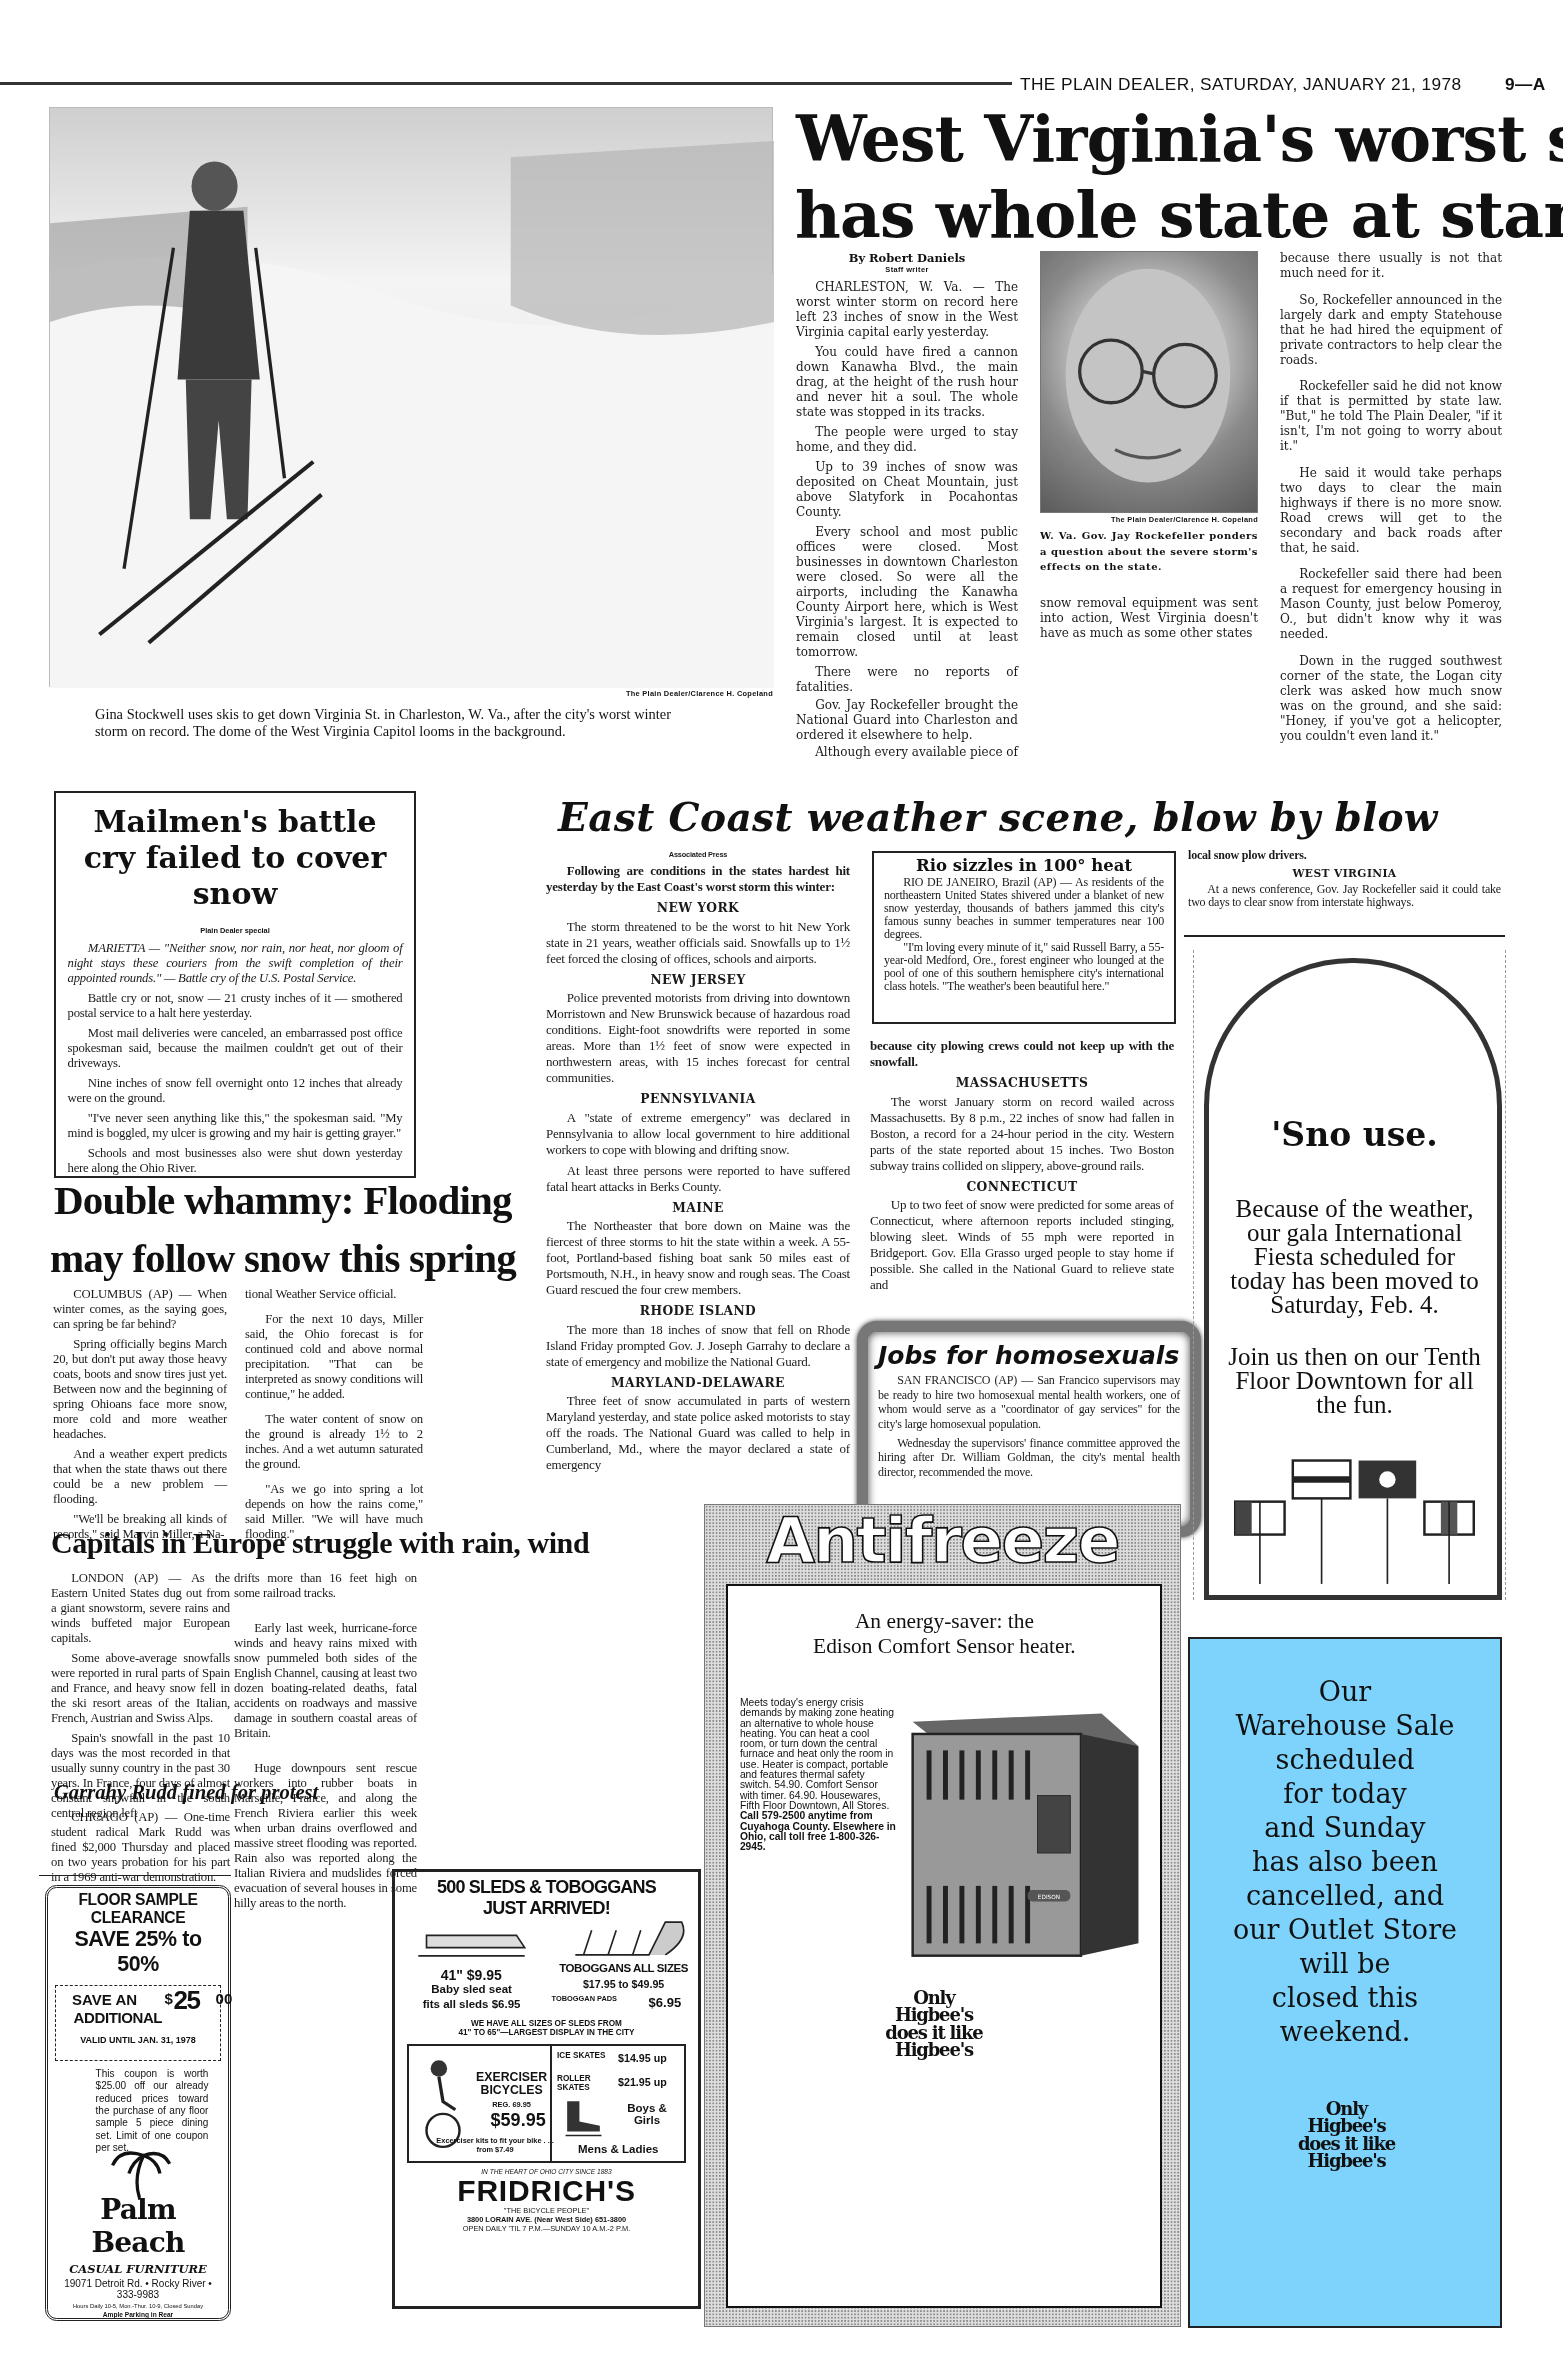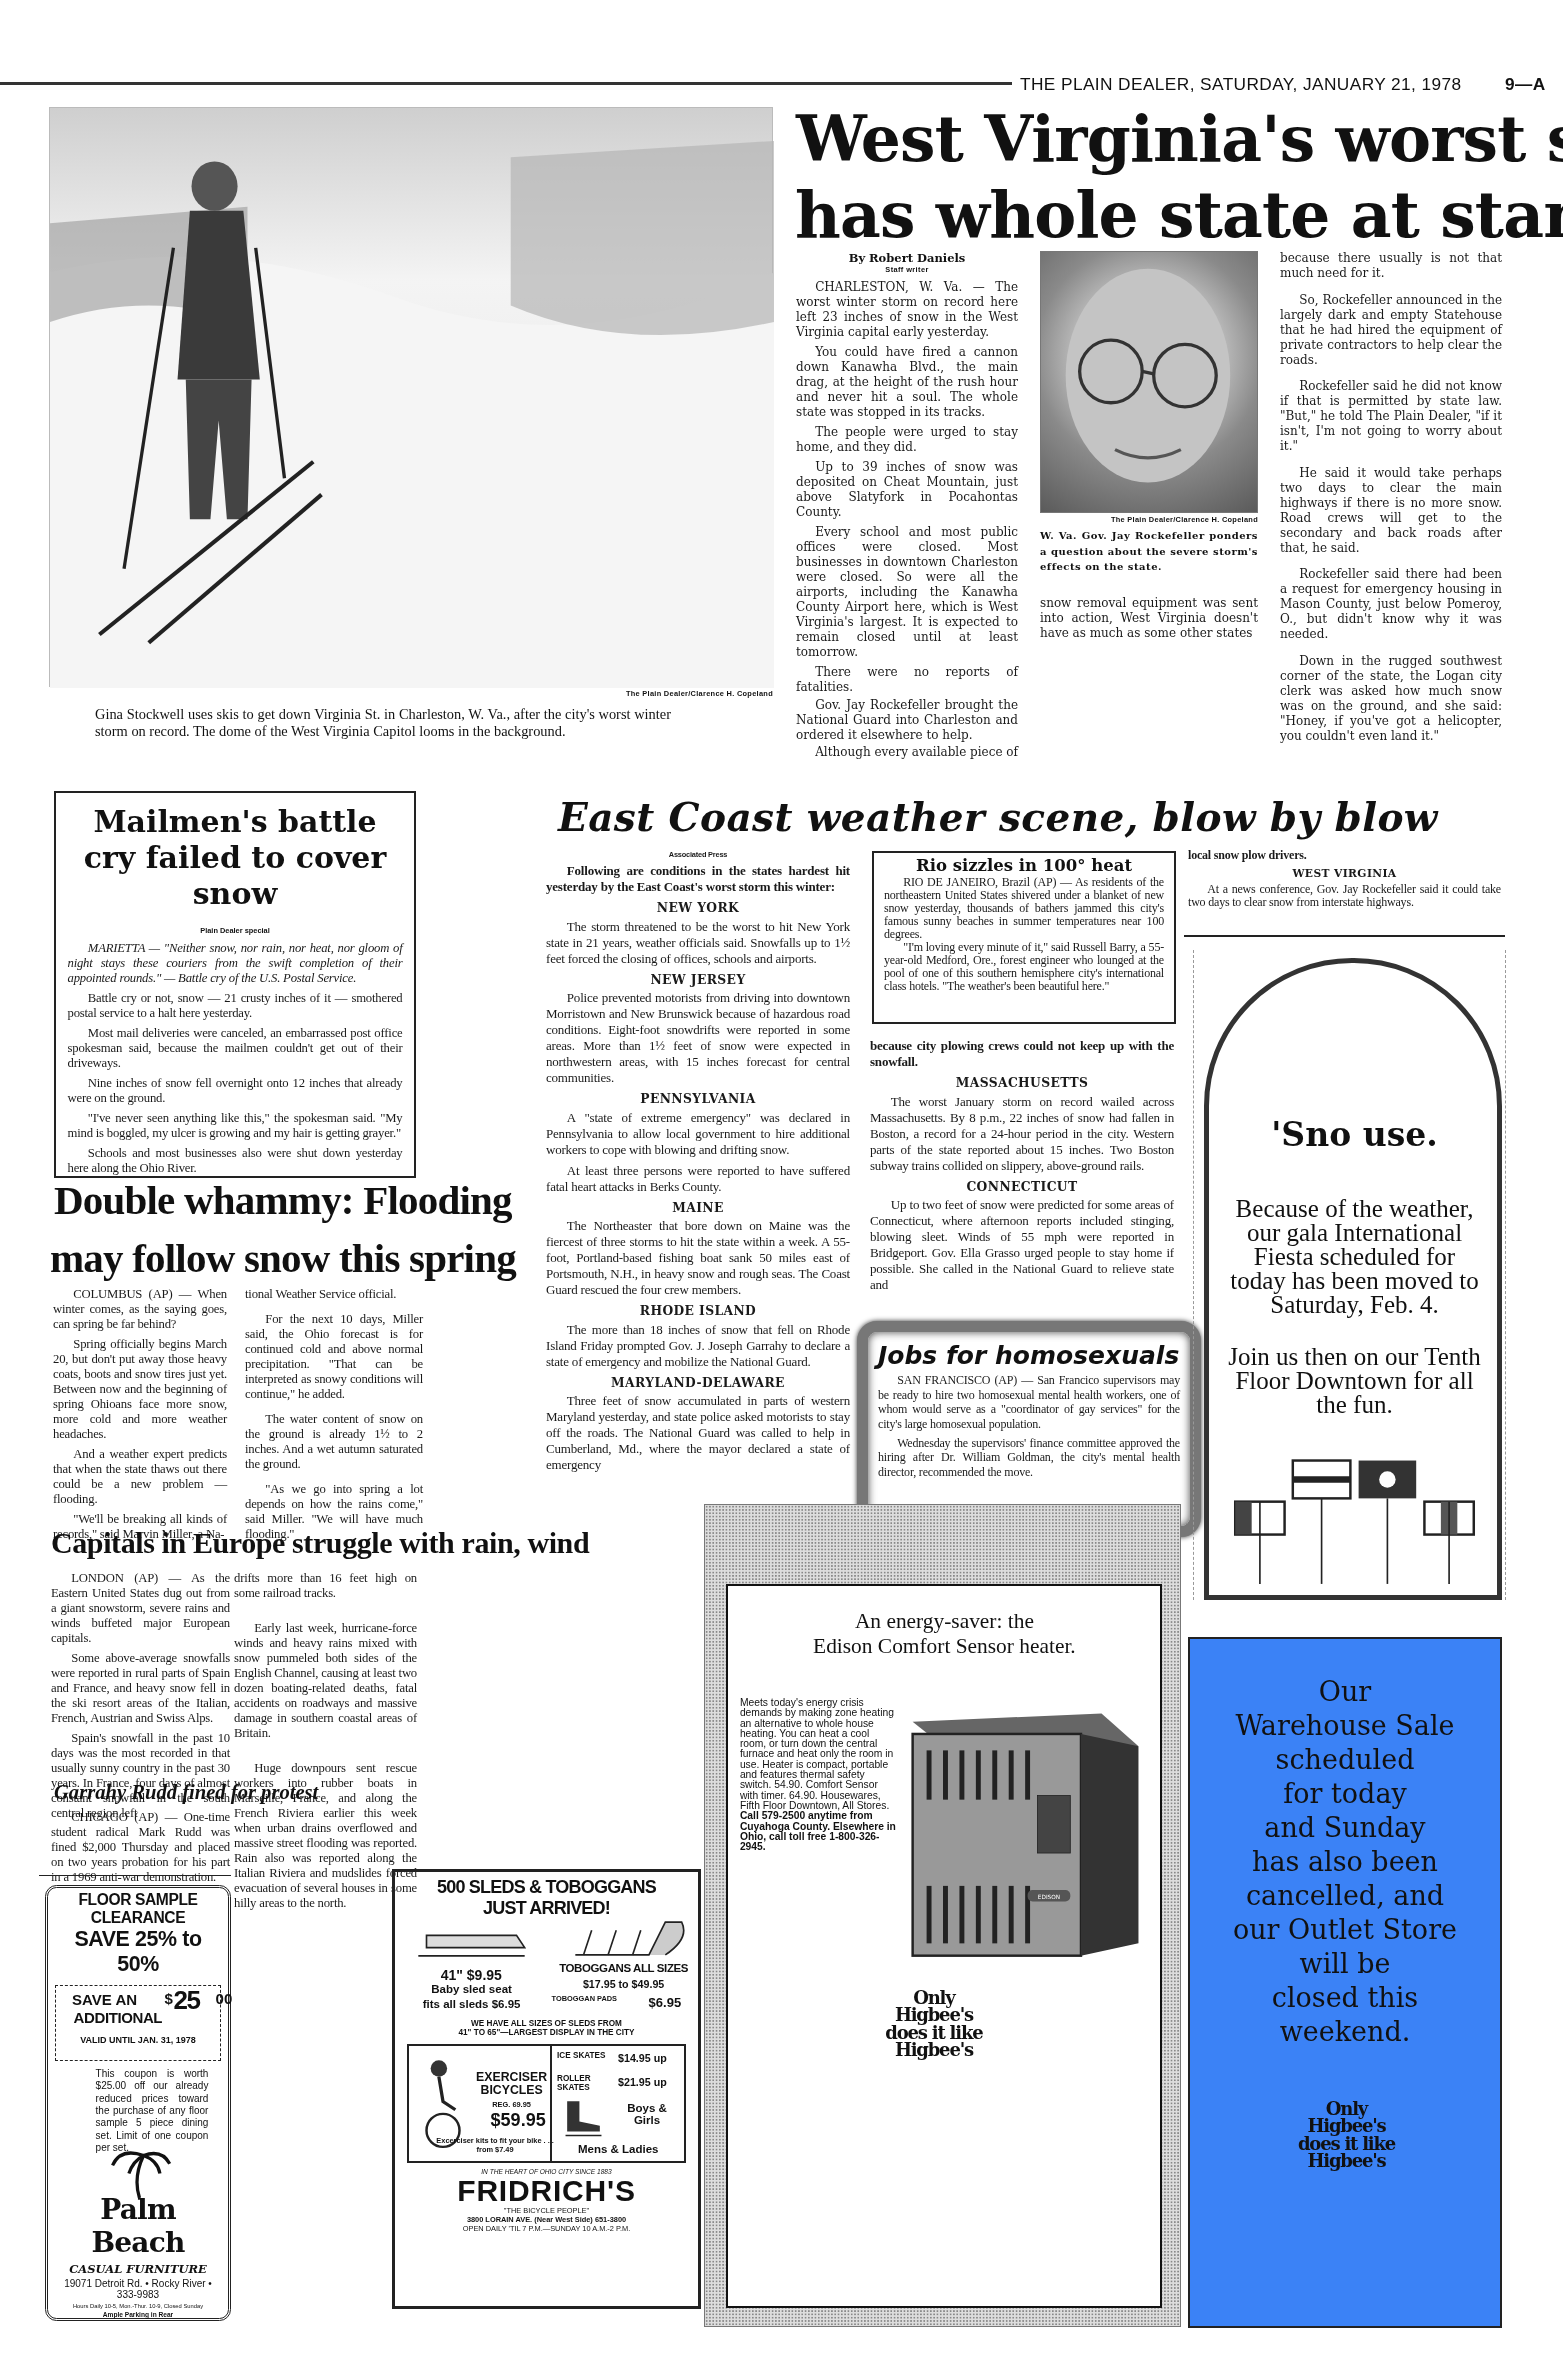--- a/index.html
+++ b/index.html
@@ -304,20 +304,21 @@
     </div>
   </div>
   <div class="center ad-sans" style="font-style:italic; font-size:6.6px; margin-top:5px;">IN THE HEART OF OHIO CITY SINCE 1883</div>
   <div class="center ad-sans" style="font-weight:bold; font-size:30px; letter-spacing:0.8px; line-height:31px;">FRIDRICH'S</div>
   <div class="center ad-sans" style="font-size:7.4px;">"THE BICYCLE PEOPLE"</div>
   <div class="center ad-sans" style="font-weight:bold; font-size:7.4px;">3800 LORAIN AVE. (Near West Side) 651-3800</div>
   <div class="center ad-sans" style="font-size:7.4px;">OPEN DAILY 'TIL 7 P.M.—SUNDAY 10 A.M.-2 P.M.</div>
 </div>
 
 <div class="abs halftone" style="left:704px; top:1504px; width:477px; height:823px; border:0.8px solid #777;">
+  <div class="abs outline-text center" style="left:0; top:3.3px; width:100%; font-size:63px; line-height:66px; letter-spacing:-1.6px;">Antifreeze</div>
   <div class="abs" style="left:21.4px; top:79px; width:436px; height:724px; background:#fff; border:2.5px solid #111;">
     <div class="center" style="font-family:'Liberation Serif',serif; font-size:21.4px; margin-top:23px;">An energy-saver: the</div>
     <div class="center" style="font-family:'Liberation Serif',serif; font-size:21.4px;">Edison Comfort Sensor heater.</div>
     <div class="abs ad-sans" style="left:11.5px; top:112px; width:156px; font-size:10.3px; line-height:10.3px;">
       <span>Meets today's energy crisis demands by making zone heating an alternative to whole house heating. You can heat a cool room, or turn down the central furnace and heat only the room in use. Heater is compact, portable and features thermal safety switch. 54.90. Comfort Sensor with timer. 64.90. Housewares, Fifth Floor Downtown, All Stores.</span>
       <span style="font-weight:bold;">Call 579-2500 anytime from Cuyahoga County. Elsewhere in Ohio, call toll free 1-800-326-2945.</span>
     </div>
     <div class="abs" style="left:176px; top:111px; width:239px; height:271px;">
       <svg width="239" height="271" viewBox="0 0 290 330">
         <polygon points="10,30 240,20 285,60 60,70" fill="#666"></polygon>
@@ -346,21 +347,21 @@
     </div>
     <div class="abs center" style="left:115px; top:403px; width:181px; font-family:'DejaVu Serif',serif; font-weight:bold; font-size:18px; line-height:17.3px; letter-spacing:-1.2px;">
       <div>Only</div>
       <div>Higbee's</div>
       <div>does it like</div>
       <div>Higbee's</div>
     </div>
   </div>
 </div>
 
-<div class="abs" style="left:1188px; top:1637px; width:314px; height:691px; border:2.5px solid #222; border-top:2.5px solid #222; background:#3b82f6;">
+<div class="abs" style="left:1188px; top:1637px; width:314px; height:691px; border:2.5px solid #222; border-top:2.5px solid #222; background:#7dd3fc;">
   <div class="abs center" style="left:0; top:36px; width:100%; font-family:'DejaVu Serif',serif; font-size:27px; line-height:34px;">
     <div>Our</div>
     <div>Warehouse Sale</div>
     <div>scheduled</div>
     <div>for today</div>
     <div>and Sunday</div>
     <div>has also been</div>
     <div>cancelled, and</div>
     <div>our Outlet Store</div>
     <div>will be</div>

